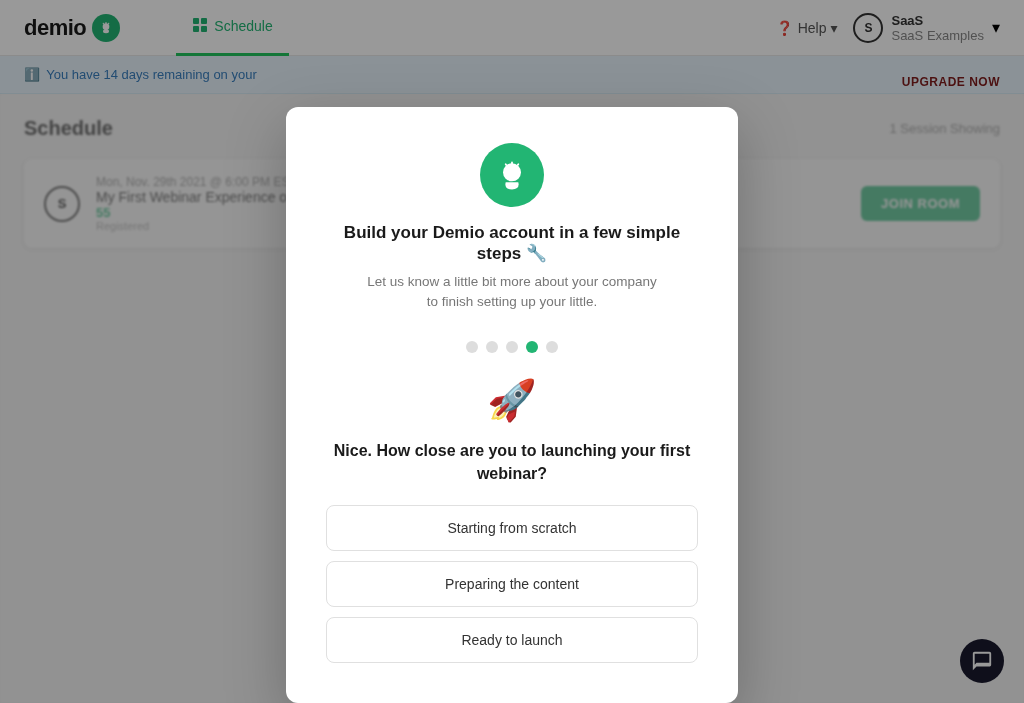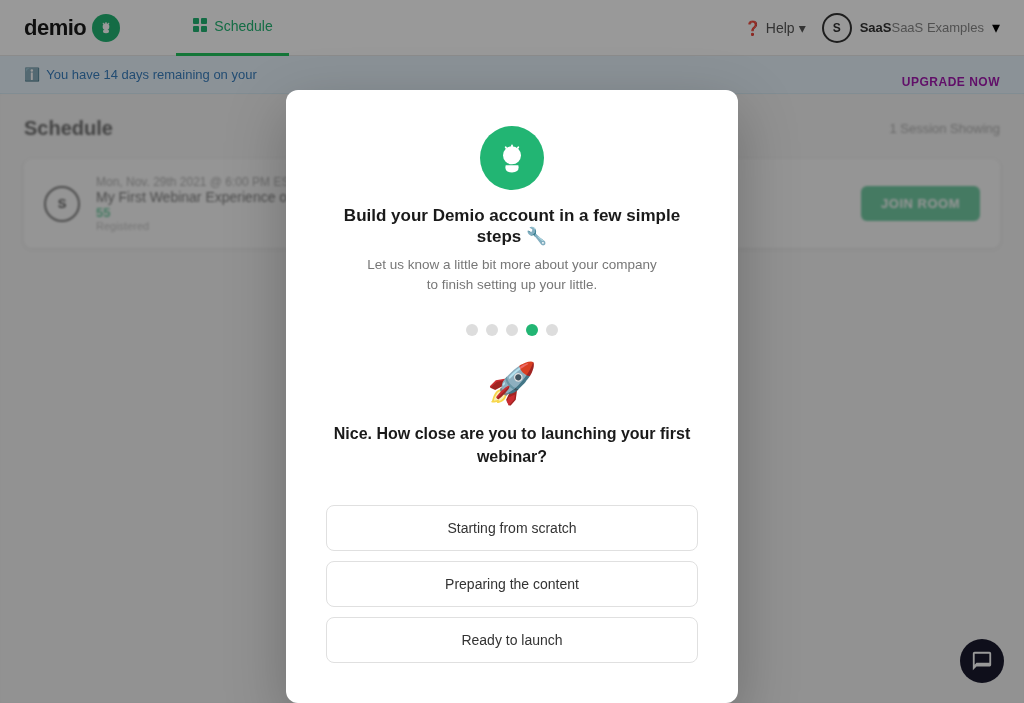--- a/index.html
+++ b/index.html
@@ -97,21 +97,21 @@
       color: #333;
     }
     .user-info {
       display: flex;
       align-items: center;
       gap: 8px;
       cursor: pointer;
     }
     .user-name-block {
       display: flex;
-      flex-direction: row;
+      flex-direction: column;
     }
     .user-name-main {
       font-size: 13px;
       font-weight: 600;
       color: #333;
     }
     .user-name-sub {
       font-size: 13px;
       color: #888;
     }
@@ -131,21 +131,21 @@
       color: #3a7fbf;
       display: flex;
       align-items: center;
       gap: 6px;
     }
     .upgrade-btn {
       background: transparent;
       border: none;
       font-size: 12px;
       font-weight: 700;
-      color: #a21caf;
+      color: #7f1d1d;
       cursor: pointer;
       letter-spacing: 0.5px;
       margin-top: 14px;
     }
 
     
     .main-content {
       padding: 20px 24px;
       background: #f5f5f5;
       height: calc(703px - 56px - 38px);
@@ -328,21 +328,20 @@
       margin-bottom: 20px;
       line-height: 1.4;
     }
 
     
     .options-list {
       width: 100%;
       display: flex;
       flex-direction: column;
       gap: 10px;
-      margin-top: 17px;
     }
     .option-btn {
       width: 100%;
       padding: 14px 16px;
       border: 1.5px solid #e0e0e0;
       border-radius: 8px;
       background: #fff;
       font-size: 14px;
       color: #333;
       cursor: pointer;

